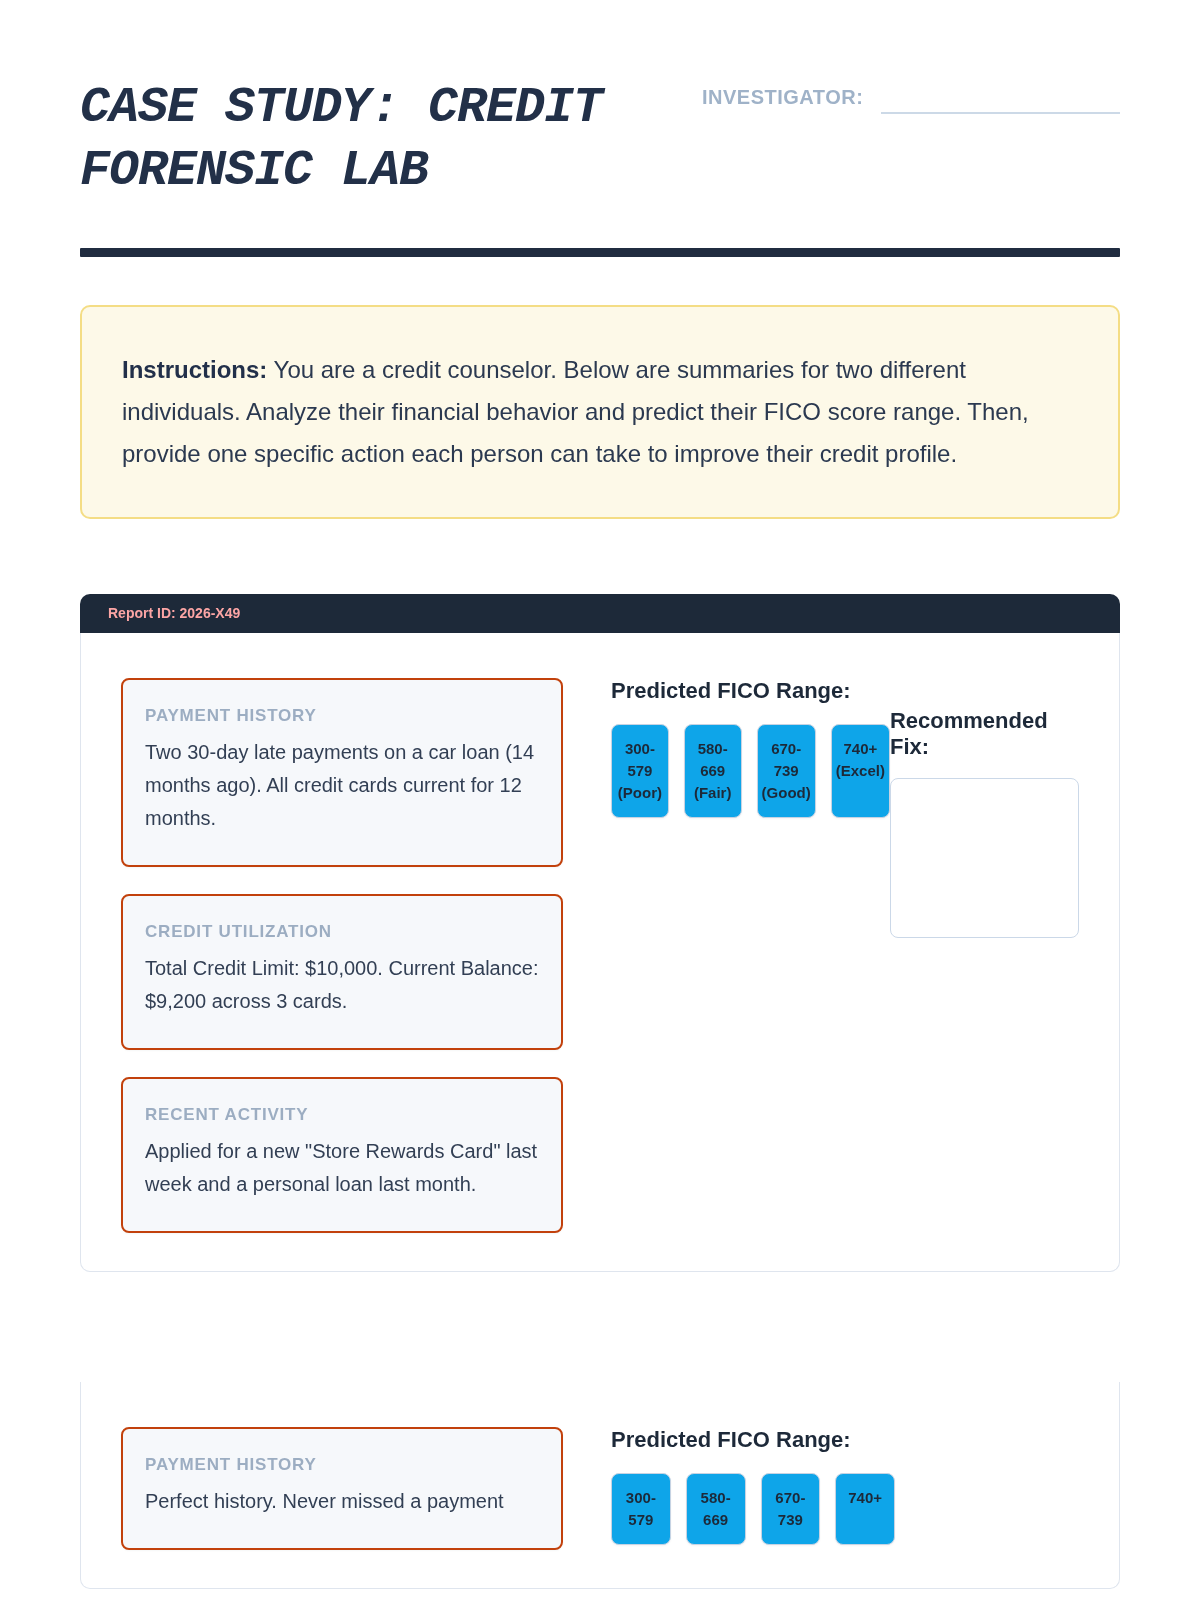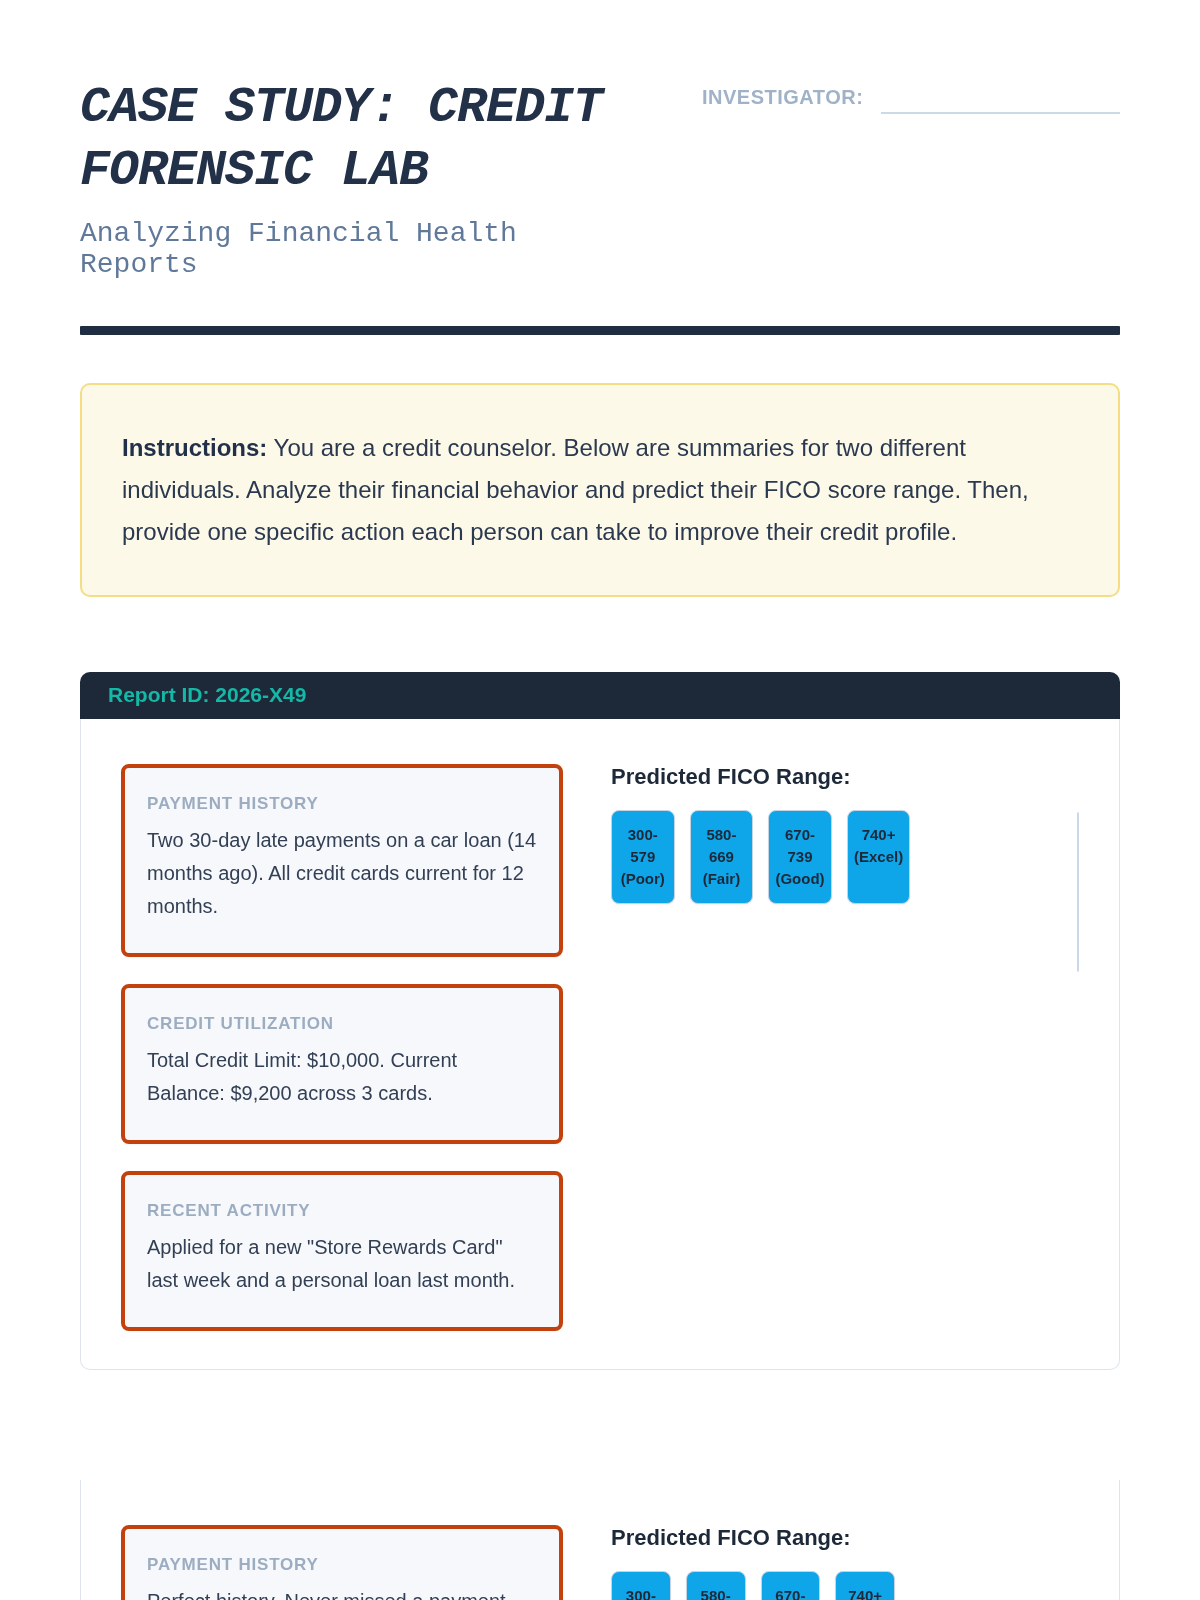--- a/index.html
+++ b/index.html
@@ -79,39 +79,39 @@
     justify-content: space-between;
     align-items: center;
   }
   .card-title {
     color: #ffffff;
     font-weight: bold;
     font-size: 22px;
     letter-spacing: 2px;
   }
   .report-id {
-    color: #14b8a6;
-    font-weight: bold;
-    font-size: 21px;
+    color: #fca5a5;
+    font-weight: bold;
+    font-size: 14px;
   }
   .card-body {
     border: 1px solid #dfe5ee;
     border-top: none;
     border-radius: 0 0 10px 10px;
     padding: 45px 40px 38px 40px;
     display: grid;
     grid-template-columns: 442px 1fr;
     column-gap: 48px;
     background: #ffffff;
   }
 
   
   .info-box {
     background: #f6f8fb;
-    border: 4px solid #c2410c;
+    border: 2px solid #c2410c;
     border-radius: 8px;
     padding: 26px 22px 30px 22px;
     box-shadow: 0 1px 2px rgba(30,42,60,0.04);
   }
   .info-box + .info-box { margin-top: 27px; }
   .info-label {
     font-size: 17px;
     font-weight: bold;
     letter-spacing: 0.8px;
     color: #9cadc2;
@@ -162,21 +162,20 @@
   }
 </style>
 </head>
 <body>
 
 <div class="page">
 
   <div class="top-header">
     <div class="title-block">
       <div class="doc-title">CASE STUDY: CREDIT FORENSIC LAB</div>
-      <div class="doc-subtitle">Analyzing Financial Health Reports</div>
     </div>
     <div class="investigator-block">
       <span class="investigator-label">INVESTIGATOR:</span>
       <span class="investigator-line"></span>
     </div>
   </div>
 
   <div class="thick-rule"></div>
 
   <div class="instructions">
@@ -218,20 +217,21 @@
               <span>670-739</span>
               <span>(Good)</span>
             </div>
             <div class="fico-btn">
               <span>740+</span>
               <span>(Excel)</span>
             </div>
           </div>
         </div>
         <div class="fix-group">
+          <div class="col-heading">Recommended Fix:</div>
           <div class="fix-box"></div>
         </div>
       </div>
     </div>
   </div>
 
   <div class="subject-card beta">
     <div class="card-body">
       <div class="left-col">
         <div class="info-box">

